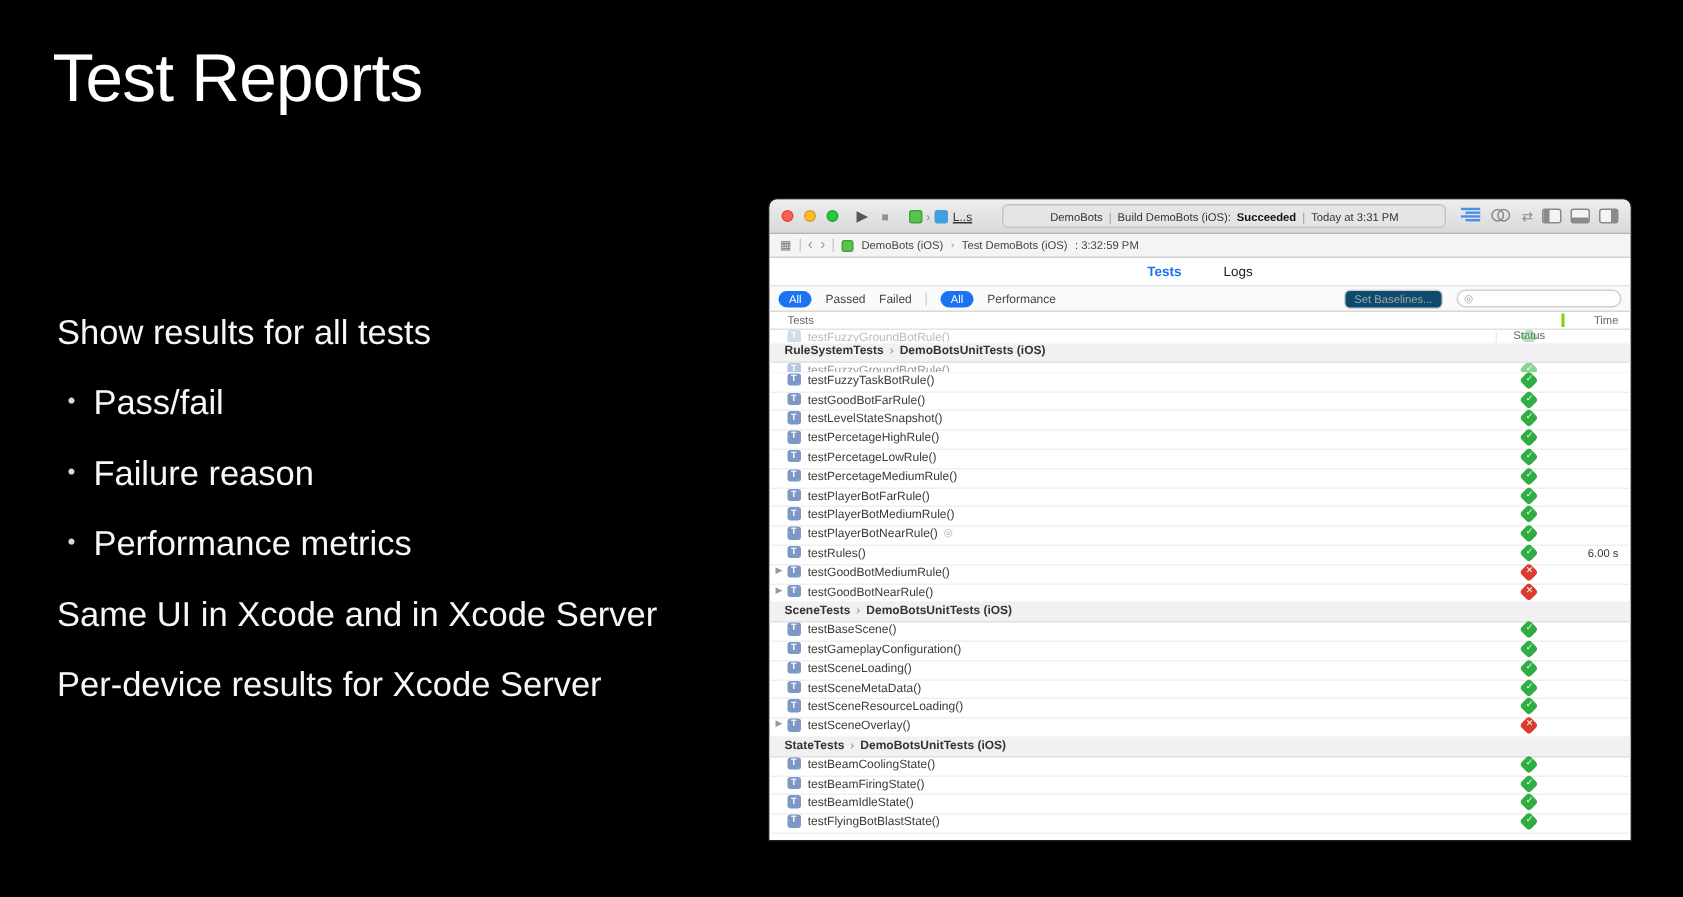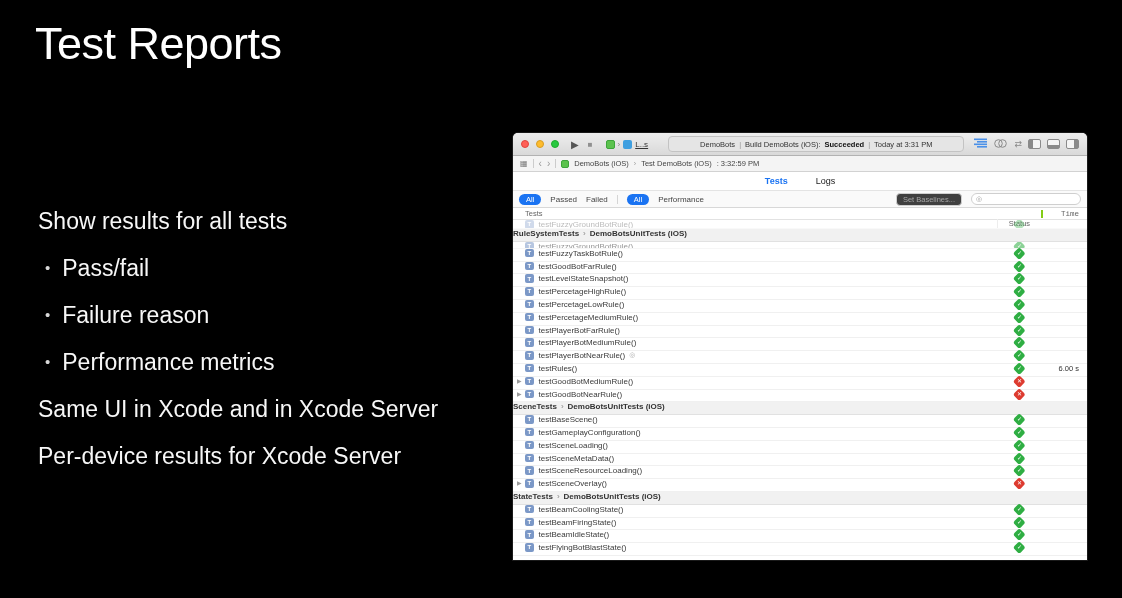--- a/index.html
+++ b/index.html
@@ -1,20 +1,20 @@
 <!DOCTYPE html>
 <html style="--accent: #1a73f2; --pass: #2fae43; --fail: #dd3b30;"><head>
 <meta charset="utf-8">
 <style>
   * { margin:0; padding:0; box-sizing:border-box; }
   html,body { width:1122px; height:598px; background:#000; overflow:hidden;
     font-family:"Liberation Sans","DejaVu Sans",sans-serif; }
 
   
-  .slide-title { position:absolute; left:35px; top:18px; color:#fff;
+  .slide-title { position:absolute; left:35px; top:26px; color:#fff;
     font-size:45px; font-weight:300; letter-spacing:-.5px; }
   .points { position:absolute; left:38px; top:206px; color:#f7f7f7;
     font-size:23px; font-weight:300; }
   .pline { line-height:30px; margin-bottom:17px; }
   .bullet-line { display:flex; align-items:center; margin-bottom:17px;
     line-height:30px; }
   .bullet-dot { color:#d8d8d8; font-size:15px; padding:0 12px 0 7px; }
 
   
   .xwin { position:absolute; left:513px; top:133px; width:574px; height:427px;
@@ -74,44 +74,44 @@
   .tab-idle { color:#222; }
 
   
   .filterbar { height:18px; background:#fafafa; border-top:1px solid #e4e4e4;
     border-bottom:1px solid #d8d8d8; display:flex; align-items:center;
     padding:0 6px; gap:9px; font-size:8px; color:#444; }
   .pill { background:var(--accent,#1a73f2); color:#fff; border-radius:7px;
     padding:1px 7px; font-size:7.5px; }
   .fdiv { width:1px; height:9px; background:#d5d5d5; }
   .fspacer { flex:1; }
-  .setbase { border:1px solid #d0d0d0; background:#404040; color:#a6a6a6;
+  .setbase { border:1px solid #d0d0d0; background:#0c4a6e; color:#a6a6a6;
     border-radius:4px; padding:1px 6px; font-size:7.5px;text-align:center; }
   .searchbox { width:110px; height:12px; border:1px solid #cfcfcf;
     border-radius:6px; background:#fff; display:flex; align-items:center;
     padding:0 4px; gap:3px; }
   .scopeicon { color:#999; font-size:7px; }
   .searchbox input { border:none; outline:none; width:100%; font-size:8px;
     background:transparent; font-family:inherit; }
 
   
   .colhdr { height:12px; background:#fff; border-bottom:1px solid #e2e2e2;
     display:flex; align-items:center; font-size:7.5px; color:#666; }
   .colhdr .c-tests { flex:1; padding-left:12px; }
   .colhdr .c-status { width:44px; text-align:center; border-left:1px solid #ededed;margin-top:20px; }
   .colhdr .c-time { width:46px; text-align:right; padding-right:8px;
-    border-left:2px solid #84cc16;font-family:Liberation Mono, monospace; }
+    border-left:2px solid #84cc16; }
 
   
   .rows { height:341px; overflow:hidden; background:#fff; }
   .row { display:flex; align-items:flex-start; height:12.8px;
     border-bottom:1px solid #f0f0f0; font-size:8px; color:#3a3a3a;
     position:relative; }
   .row.section { background:#f1f1f1; border-bottom:1px solid #e1e1e1;
-    font-weight:bold; color:#333; gap:4px; font-size:8px; }
+    font-weight:bold; color:#333; padding-left:10px; gap:4px; font-size:8px; }
   .row.section .sep { color:#888; font-weight:normal; }
   .row.test { padding-left:12px; }
   .row.clip-faint { height:9px; opacity:.35; overflow:hidden; }
   .row.clip-half { height:7px; opacity:.55; overflow:hidden; }
   .disc { position:absolute; left:4px; color:#9a9a9a; font-size:6px; }
   .ticon { width:8.5px; height:8.5px; min-width:8.5px; background:#7b98c7;
     border-radius:2px; color:#fff; font-size:6px; font-weight:bold;
     display:flex; align-items:center; justify-content:center;
     margin-right:5px; }
   .gear { color:#aaa; margin-left:4px; font-size:7px; }

